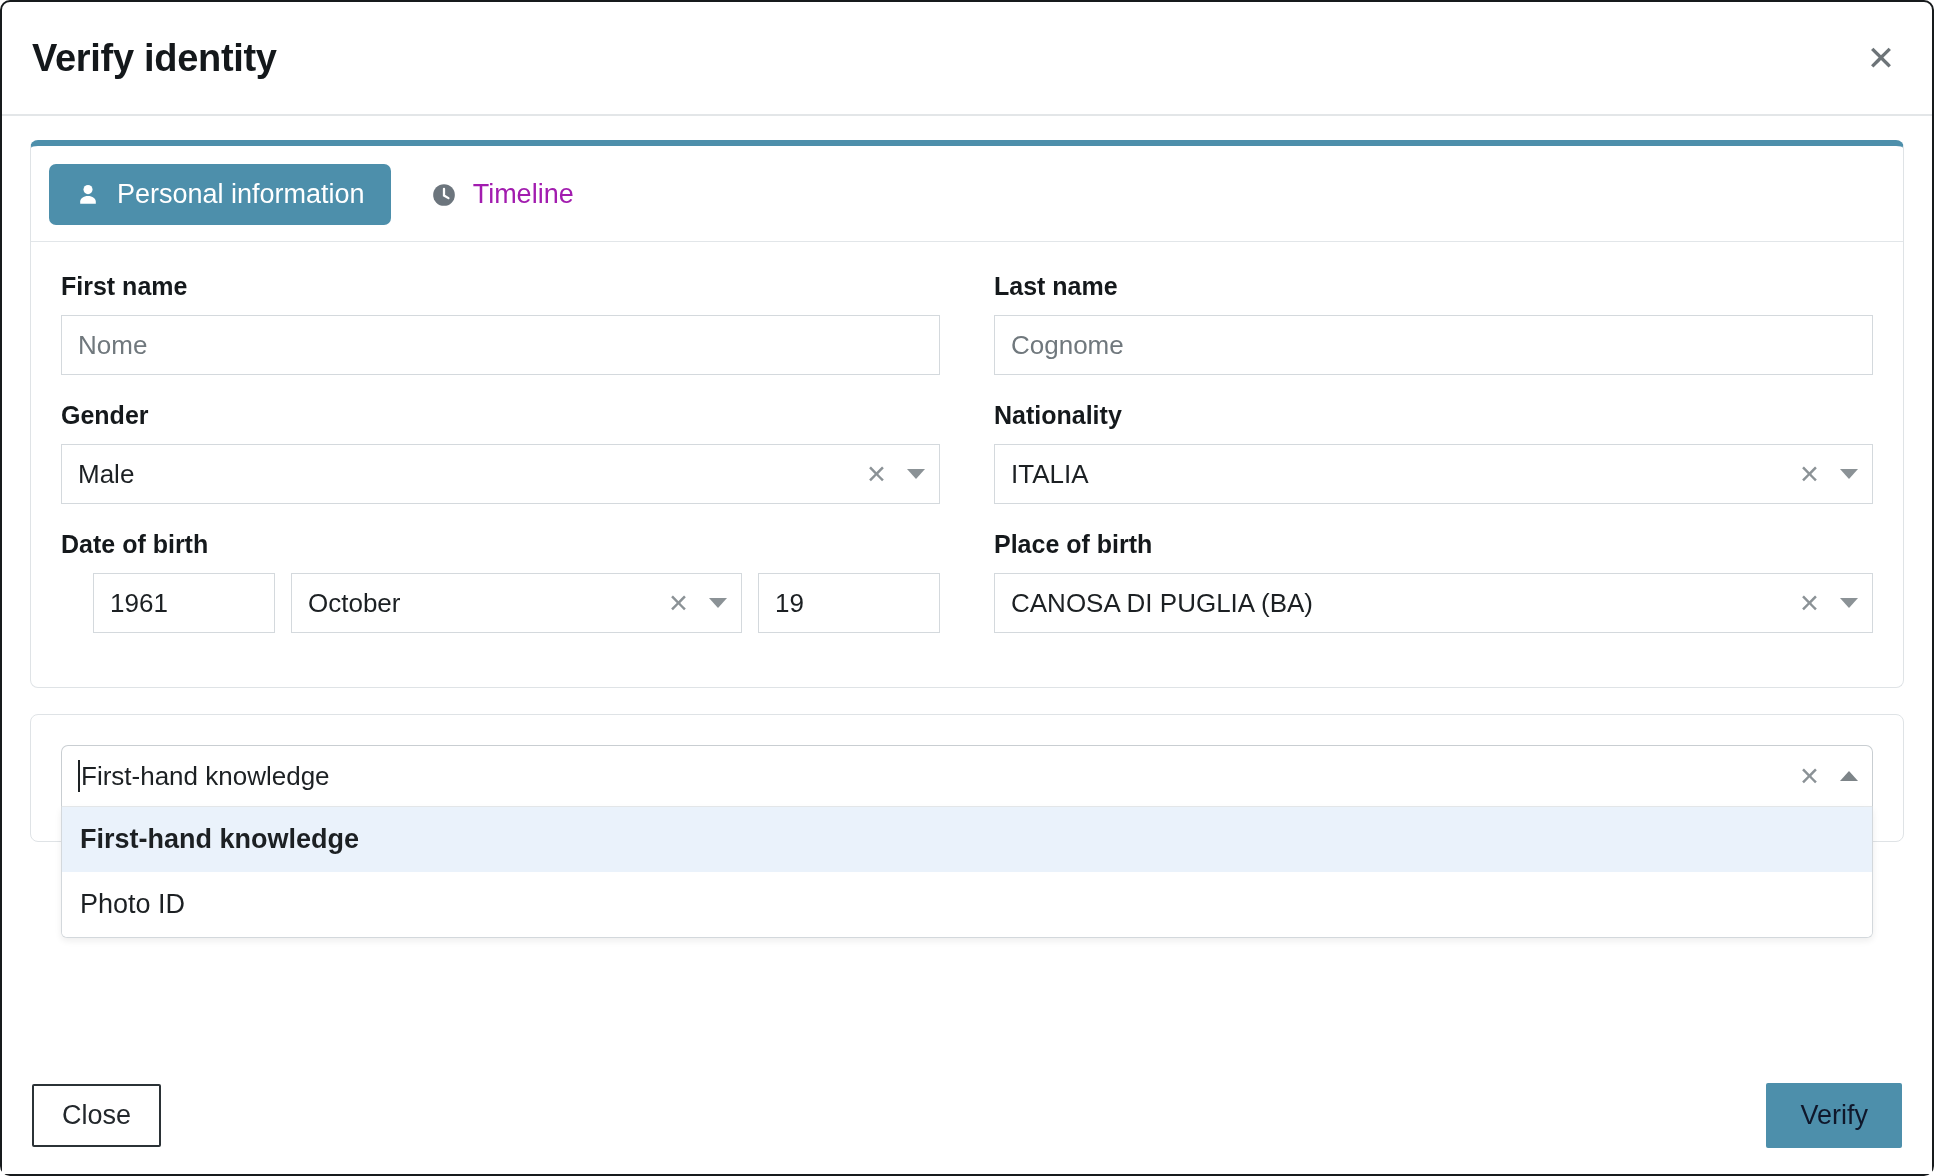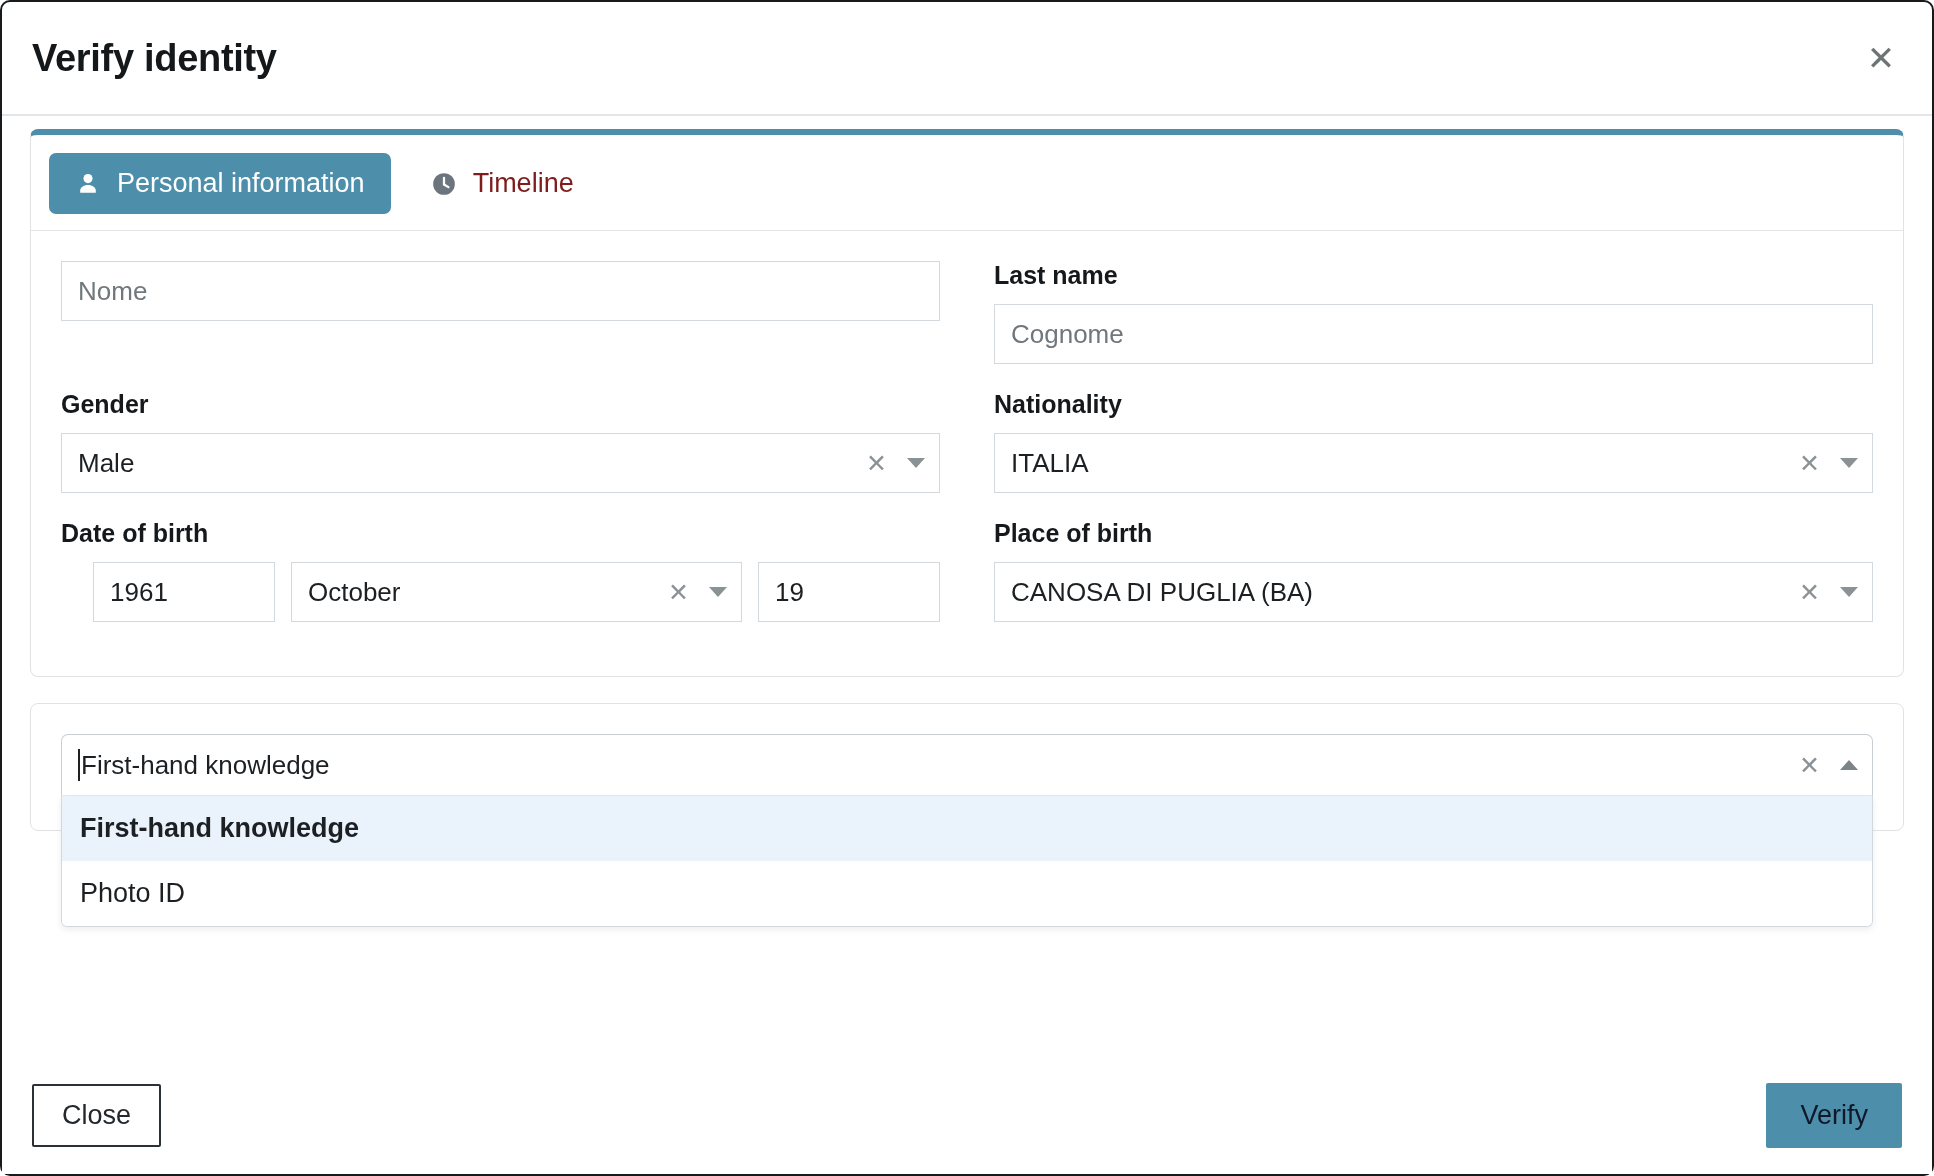--- a/index.html
+++ b/index.html
@@ -54,21 +54,21 @@
     line-height: 1;
     cursor: pointer;
     background: none;
     border: none;
     font-family: "Liberation Sans", sans-serif;
   }
 
   
   .modal-body {
     flex: 1 1 auto;
-    padding: 13px 28px 0 28px;
+    padding: 24px 28px 0 28px;
     position: relative;
     overflow: visible;
   }
 
   .card {
     border: 1px solid #dfe3e6;
     border-radius: 8px;
     background: #ffffff;
   }
   .card.accent-top {
@@ -84,21 +84,21 @@
     padding: 18px 18px 16px 18px;
     border-bottom: 1px solid #e2e6e9;
   }
   .tab {
     display: flex;
     align-items: center;
     gap: 16px;
     padding: 15px 26px;
     border-radius: 7px;
     font-size: 27px;
-    color: #7f1d1d;
+    color: #a21caf;
     cursor: pointer;
     background: transparent;
     border: none;
     font-family: "Liberation Sans", sans-serif;
     white-space: nowrap;
   }
   .tab.active {
     background: #4d8fab;
     color: #ffffff;
   }
@@ -284,20 +284,21 @@
               <path d="M12 6.3v6.2l4.1 2.4" stroke="#ffffff" stroke-width="2.1" fill="none" stroke-linecap="round"></path>
             </svg>
           </span>
           <span>Timeline</span>
         </button>
       </div>
 
       <div class="form-grid">
 
         <div class="field">
+          <span class="field-label">First name</span>
           <div class="control">
             <span class="placeholder">Nome</span>
           </div>
         </div>
 
         <div class="field">
           <span class="field-label">Last name</span>
           <div class="control">
             <span class="placeholder">Cognome</span>
           </div>

